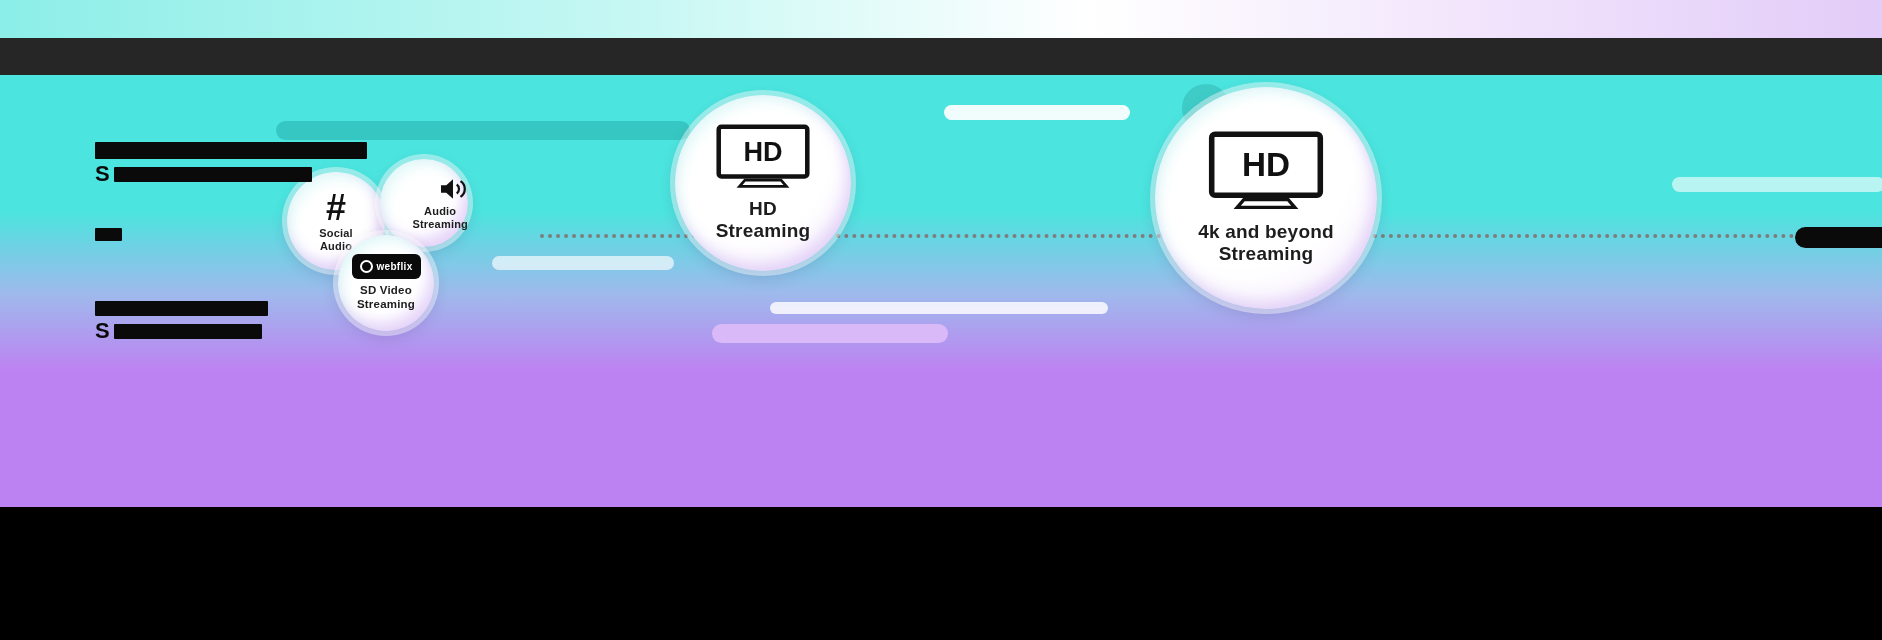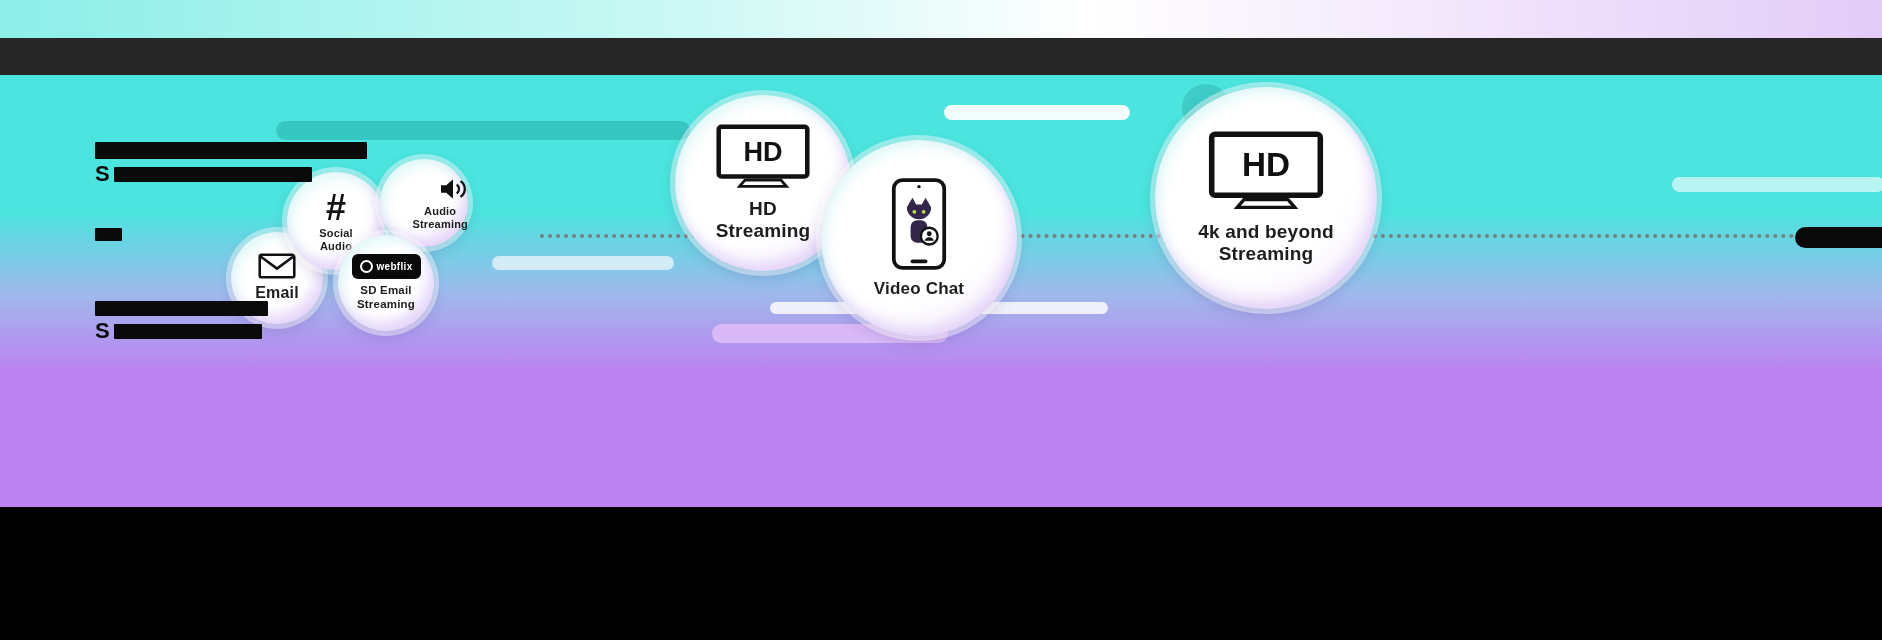--- a/index.html
+++ b/index.html
@@ -100,31 +100,20 @@
   <div class="headline hl-bottom">
     <div class="bar" style="width:173px;height:15px;"></div>
     <div class="hl-row">
       <span class="hl-letter">S</span>
       <div class="bar" style="width:148px;height:15px;"></div>
     </div>
   </div>
 
   <div class="right-black-pill"></div>
 
-  <div class="bubble b-email">
-    <span>
-      <svg viewBox="0 0 44 30" width="38" height="26">
-        <rect x="2" y="2" width="40" height="26" rx="2" fill="none" stroke="#111" stroke-width="3"></rect>
-        <path d="M3 4 L22 18 L41 4" fill="none" stroke="#111" stroke-width="3"></path>
-      </svg>
-    </span>
-    <div class="lbl">
-      <div>Email</div>
-    </div>
-  </div>
 
   <div class="bubble b-social">
     <span class="hashtag">#</span>
     <div class="lbl">
       <div>Social</div>
       <div>Audio</div>
     </div>
   </div>
 
   <div class="bubble b-audio">
@@ -140,63 +129,40 @@
       <div>Streaming</div>
     </div>
   </div>
 
   <div class="bubble b-sd">
     <span class="webflix-badge">
       <span class="webflix-ring"></span>
       <span class="webflix-text">webflix</span>
     </span>
     <div class="lbl">
-      <div>SD Email</div>
+      <div>SD Video</div>
       <div>Streaming</div>
     </div>
   </div>
 
 
   <div class="bubble b-hd">
     <span>
       <svg viewBox="0 0 104 74" width="94" height="67">
         <rect x="3" y="3" width="98" height="55" rx="3" fill="#fff" stroke="#111" stroke-width="5"></rect>
         <text x="52" y="41" font-size="30" font-weight="bold" text-anchor="middle" fill="#111" font-family="Liberation Sans, sans-serif">HD</text>
         <path d="M32 62 H72 L78 69 H26 Z" fill="none" stroke="#111" stroke-width="3"></path>
       </svg>
     </span>
     <div class="lbl">
       <div>HD</div>
       <div>Streaming</div>
     </div>
   </div>
 
-  <div class="bubble b-chat">
-    <span>
-      <svg viewBox="0 0 60 100" width="56" height="94">
-        <rect x="3" y="3" width="54" height="94" rx="9" fill="#fff" stroke="#111" stroke-width="4"></rect>
-        <circle cx="30" cy="10" r="1.8" fill="#111"></circle>
-        <rect x="21" y="88" width="18" height="4" rx="2" fill="#111"></rect>
-        <g fill="#33264a">
-          <path d="M17 32 l6 -10 l4 7 h6 l4 -7 l6 10 a13 13 0 1 1 -26 0 z"></path>
-          <rect x="21" y="46" width="18" height="24" rx="7"></rect>
-        </g>
-        <circle cx="25" cy="37" r="2" fill="#b9e24a"></circle>
-        <circle cx="35" cy="37" r="2" fill="#b9e24a"></circle>
-        <g>
-          <circle cx="41" cy="63" r="9" fill="#fff" stroke="#111" stroke-width="2.5"></circle>
-          <circle cx="41" cy="60.5" r="2.6" fill="#111"></circle>
-          <path d="M36 68 a5.2 5.2 0 0 1 10 0 z" fill="#111"></path>
-        </g>
-      </svg>
-    </span>
-    <div class="lbl">
-      <div>Video Chat</div>
-    </div>
-  </div>
 
   <div class="bubble b-4k">
     <span>
       <svg viewBox="0 0 104 74" width="116" height="82">
         <rect x="3" y="3" width="98" height="55" rx="3" fill="#fff" stroke="#111" stroke-width="5"></rect>
         <text x="52" y="41" font-size="30" font-weight="bold" text-anchor="middle" fill="#111" font-family="Liberation Sans, sans-serif">HD</text>
         <path d="M32 62 H72 L78 69 H26 Z" fill="none" stroke="#111" stroke-width="3"></path>
       </svg>
     </span>
     <div class="lbl">

